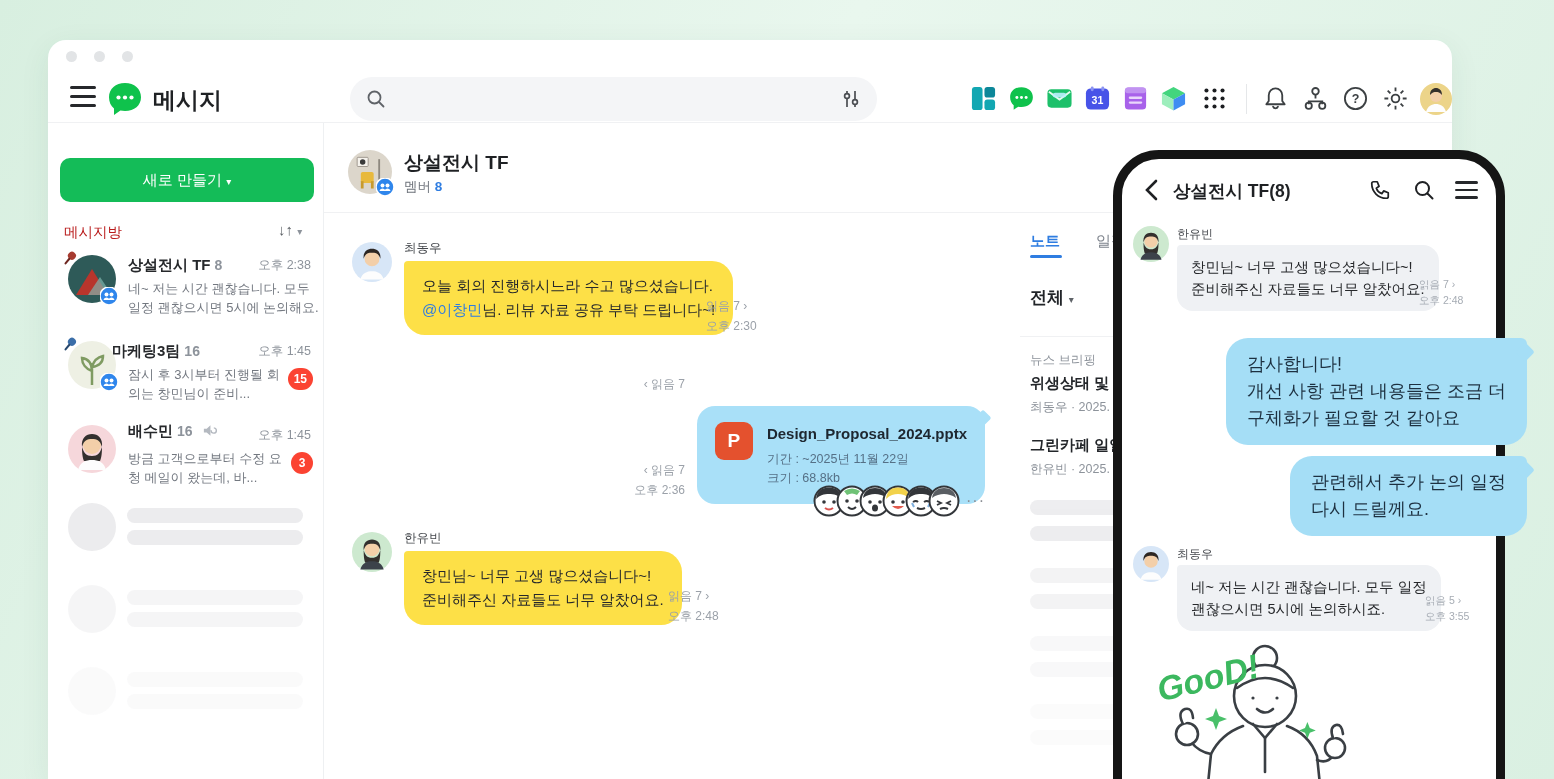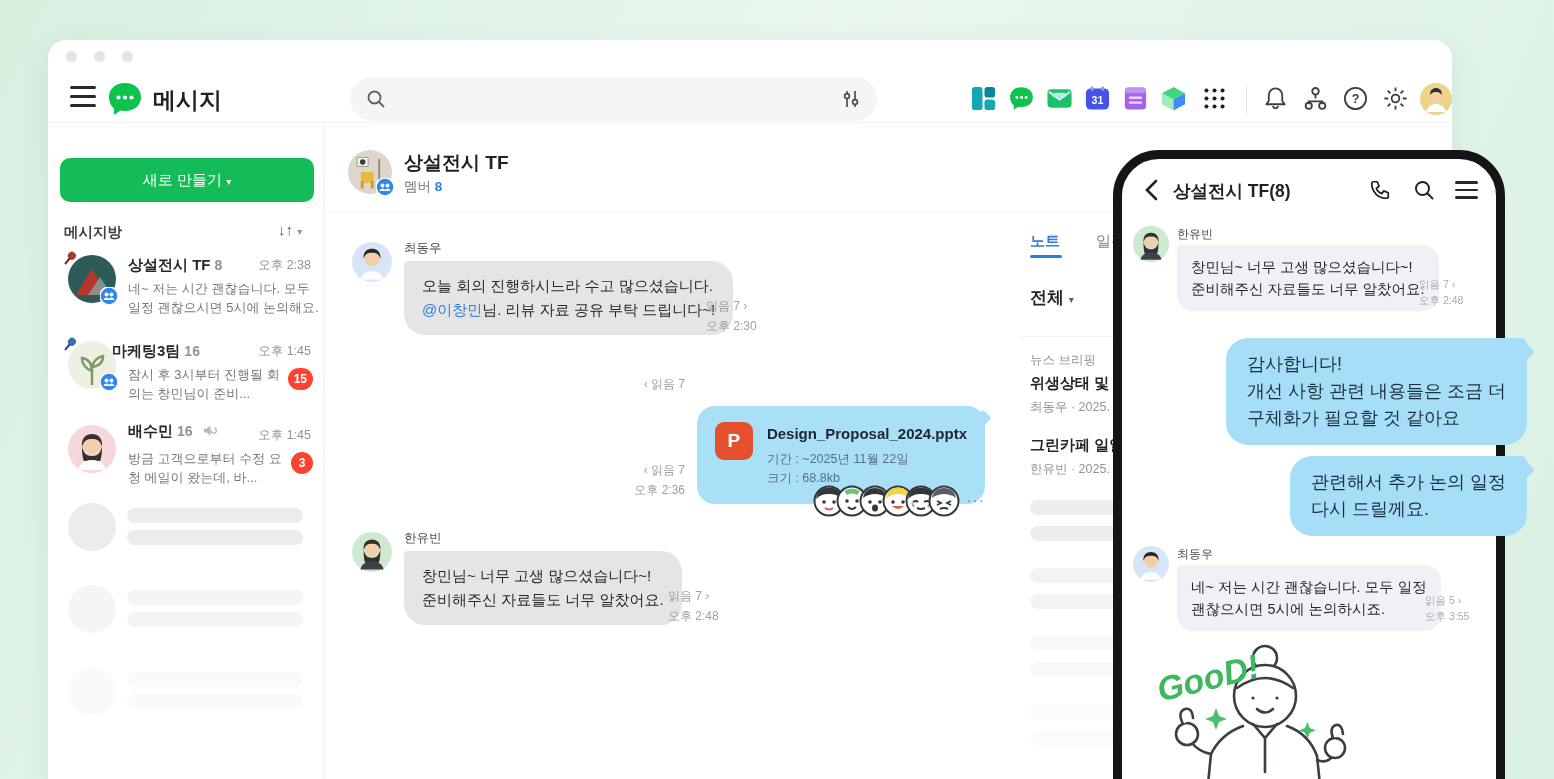--- a/index.html
+++ b/index.html
@@ -8,30 +8,30 @@
   .abs { position:absolute; }
   .window { position:absolute; left:48px; top:40px; width:1404px; height:739px; background:#fff; border-radius:18px 18px 0 0; box-shadow:0 8px 30px rgba(40,80,60,.08); }
   .dot { width:11px; height:11px; border-radius:50%; background:#e2e4e6; display:inline-block; margin-right:17px; }
   .hambar { width:26px; height:3px; background:#26282b; border-radius:2px; margin-bottom:6px; }
   .app-title { font-size:23px; font-weight:bold; color:#1f2124; }
   .search { left:302px; top:37px; width:527px; height:44px; background:#f4f5f7; border-radius:22px; display:flex; align-items:center; padding:0 16px; }
   .search input { flex:1; border:none; background:transparent; outline:none; font-size:15px; margin:0 10px; font-family:inherit; }
   .hline { background:#f0f1f3; height:1px; }
   .vline { background:#eef0f2; width:1px; }
   .new-btn { left:12px; top:118px; width:254px; height:44px; background:#14bc58; border:none; border-radius:10px; color:#fff; font-weight:normal; font-size:15px; cursor:pointer; font-family:inherit; }
-  .sec-title { font-size:14.5px; font-weight:bold; color:#404040; }
+  .sec-title { font-size:14.5px; font-weight:normal; color:#b91c1c; }
   .chat-item { left:0; width:275px; height:84px; cursor:pointer; }
   .chat-name { font-size:15px; font-weight:bold; color:#26282b; }
   .chat-count { font-size:14px; color:#8d939b; font-weight:bold; margin-left:4px; }
   .chat-time { position:absolute; right:12px; top:5px; font-size:12.5px; color:#8d939b; }
   .chat-prev { position:absolute; left:80px; top:27px; font-size:13px; line-height:19px; color:#737880; }
   .badge { position:absolute; right:10px; top:30px; min-width:22px; height:22px; border-radius:11px; background:#fb4332; color:#fff; font-size:12px; font-weight:bold; text-align:center; line-height:22px; padding:0 6px; }
   .skel-c { width:48px; height:48px; border-radius:50%; background:#ececee; }
   .skel-b { width:176px; height:15px; border-radius:8px; background:#ececee; }
-  .bub-in { background:#e5e5e5; border-radius:21px; border-top-left-radius:4px; padding:13px 18px; font-size:15px; line-height:24px; color:#26282b; position:absolute; width:max-content; }
+  .bub-in { background:#fde047; border-radius:21px; border-top-left-radius:4px; padding:13px 18px; font-size:15px; line-height:24px; color:#26282b; position:absolute; width:max-content; }
   .bub-in::after { content:""; position:absolute; width:12px; height:12px; background:inherit; top:6px; left:-4px; transform:rotate(45deg); border-radius:2px; z-index:-1; }
   .bub-out { background:#a9e0f8; border-radius:18px; border-top-right-radius:4px; padding:12px 18px; font-size:15px; line-height:24px; color:#1d2c35; position:absolute; width:max-content; }
   .bub-out::after { content:""; position:absolute; width:12px; height:12px; background:inherit; top:6px; right:-4px; transform:rotate(45deg); border-radius:2px; }
   .meta { position:absolute; font-size:12px; line-height:20px; color:#9ba1a9; }
   .mention { color:#2f7de1; }
   .msg-name { position:absolute; font-size:12.5px; color:#45484d; }
   .tab { font-size:15px; cursor:pointer; }
   .tab.on { color:#2f7de1; font-weight:bold; }
   .tab.off { color:#7d838c; }
   .note-cat { font-size:12.5px; color:#8d939b; }

